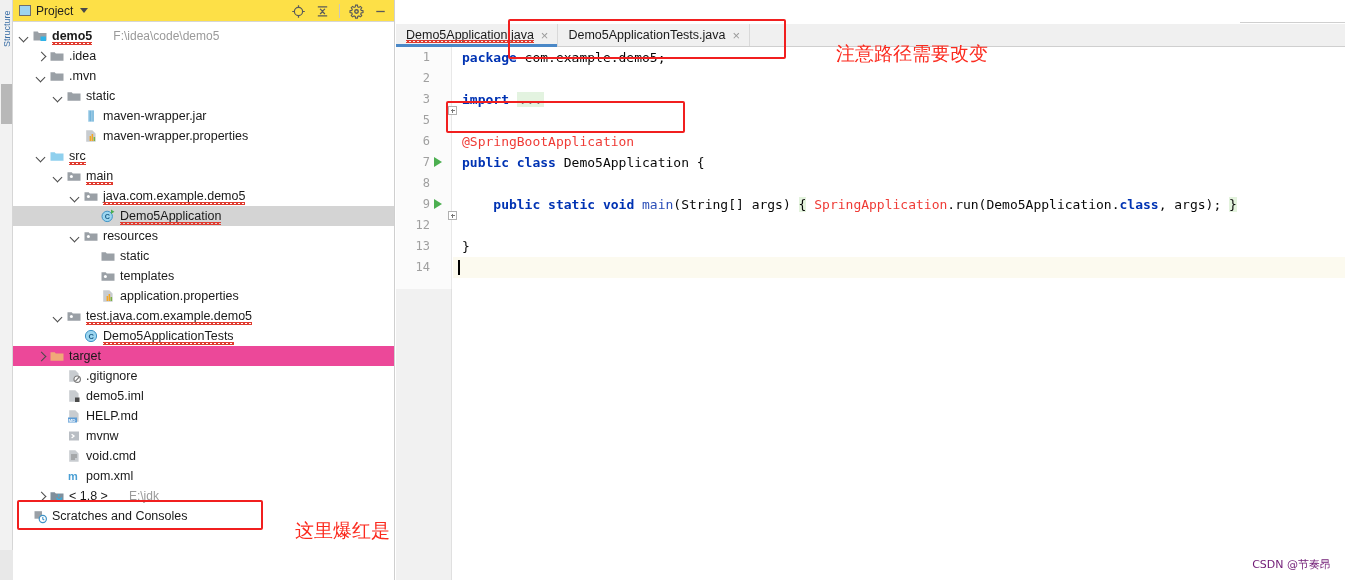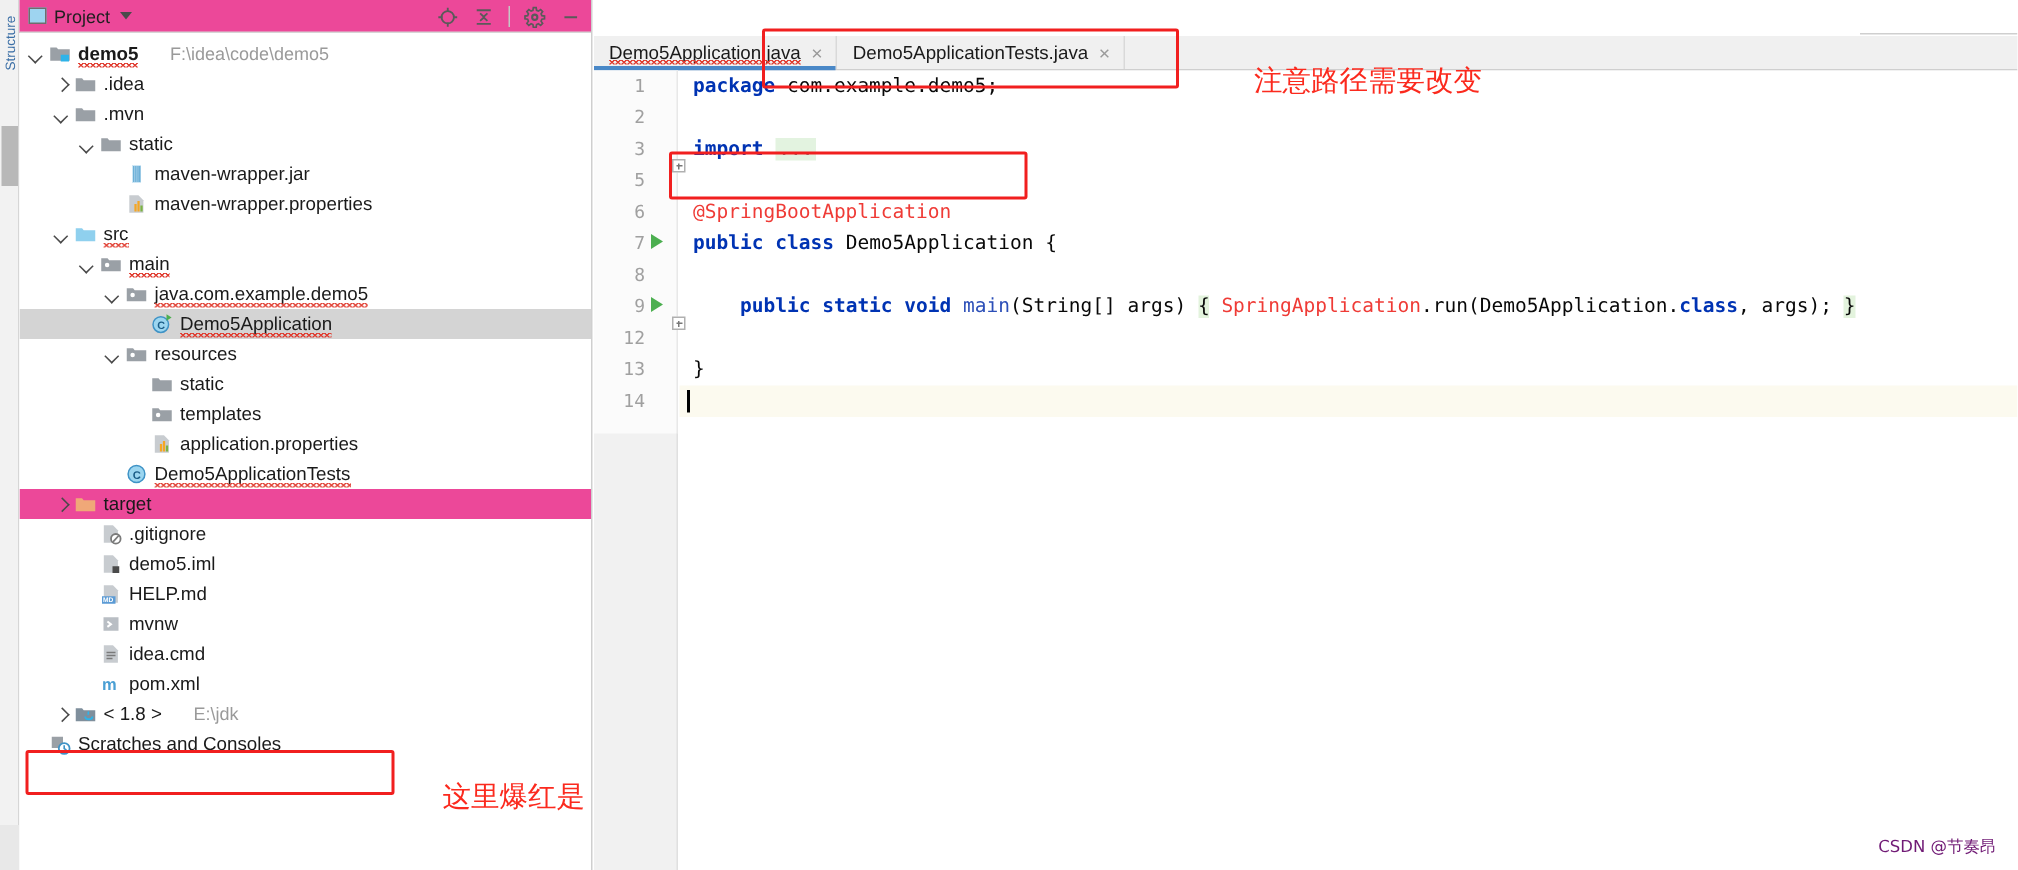--- a/index.html
+++ b/index.html
@@ -59,21 +59,21 @@
   .project-panel {
     position: absolute;
     left: 13px; top: 0;
     width: 382px; height: 580px;
     background: #ffffff;
     border-right: 1px solid #cfcfcf;
   }
   .panel-header {
     position: relative;
     height: 22px;
-    background: #ec4899;
+    background: #fde047;
     border-bottom: 1px solid #d6d6d6;
     display: flex;
     align-items: center;
     padding-left: 6px;
   }
   .panel-title-group {
     display: flex;
     align-items: center;
     gap: 5px;
   }
@@ -509,20 +509,28 @@
         <div class="row" style="padding-left: 74px;">
           <span class="arrow"></span>
           <span class="ico"><svg viewBox="0 0 16 16" width="16" height="16">
               <path d="M3.2 2.2h6.1l3.3 3.3v8.3H3.2z" fill="#c8ccd0"></path>
               <rect x="6.6" y="8" width="1.5" height="5" fill="#f5a623"></rect>
               <rect x="8.6" y="6" width="1.5" height="7" fill="#f5a623"></rect>
               <rect x="10.6" y="9" width="1.5" height="4" fill="#7cb342"></rect>
             </svg></span>
           <span class="lbl">application.properties</span>
         </div>
+        <div class="row" style="padding-left: 40px;">
+          <span class="arrow down"></span>
+          <span class="ico"><svg viewBox="0 0 16 16" width="16" height="16">
+              <path d="M1.5 4.2h4.2l1.1 1.3h7.7v7.3H1.5z" fill="#9aa0a6"></path>
+              <circle cx="5.4" cy="8.6" r="1.5" fill="#ffffff"></circle>
+            </svg></span>
+          <span class="lbl squiggle">test.java.com.example.demo5</span>
+        </div>
         <div class="row" style="padding-left: 57px;">
           <span class="arrow"></span>
           <span class="ico"><svg viewBox="0 0 16 16" width="16" height="16">
               <circle cx="8" cy="8" r="5.6" fill="#9cd6f0" stroke="#3f93c6" stroke-width="1"></circle>
               <text x="5.5" y="11" font-size="7.5" fill="#1a5c86" font-family="&quot;Liberation Sans&quot;, sans-serif" font-weight="bold">C</text>
             </svg></span>
           <span class="lbl squiggle">Demo5ApplicationTests</span>
         </div>
         <div class="row highlight-yellow" style="padding-left: 23px;">
           <span class="arrow right"></span>
@@ -564,21 +572,21 @@
               <path d="M5.6 6.3l2.4 1.8-2.4 1.8" fill="none" stroke="#ffffff" stroke-width="1.3"></path>
             </svg></span>
           <span class="lbl">mvnw</span>
         </div>
         <div class="row" style="padding-left: 40px;">
           <span class="arrow"></span>
           <span class="ico"><svg viewBox="0 0 16 16" width="16" height="16">
               <path d="M3.2 2.2h6.1l3.3 3.3v8.3H3.2z" fill="#c8ccd0"></path>
               <path d="M5 7h6M5 9h6M5 11h4" fill="none" stroke="#7a7a7a" stroke-width="0.9"></path>
             </svg></span>
-          <span class="lbl">idea.cmd</span>
+          <span class="lbl">void.cmd</span>
         </div>
         <div class="row" style="padding-left: 40px;">
           <span class="arrow"></span>
           <span class="ico"><svg viewBox="0 0 16 16" width="16" height="16">
               <text x="2" y="12" font-size="11" fill="#4a9fd4" font-family="&quot;Liberation Sans&quot;, sans-serif" font-weight="bold">m</text>
             </svg></span>
           <span class="lbl">pom.xml</span>
         </div>
         <div class="row" style="padding-left: 23px;">
           <span class="arrow right"></span>

